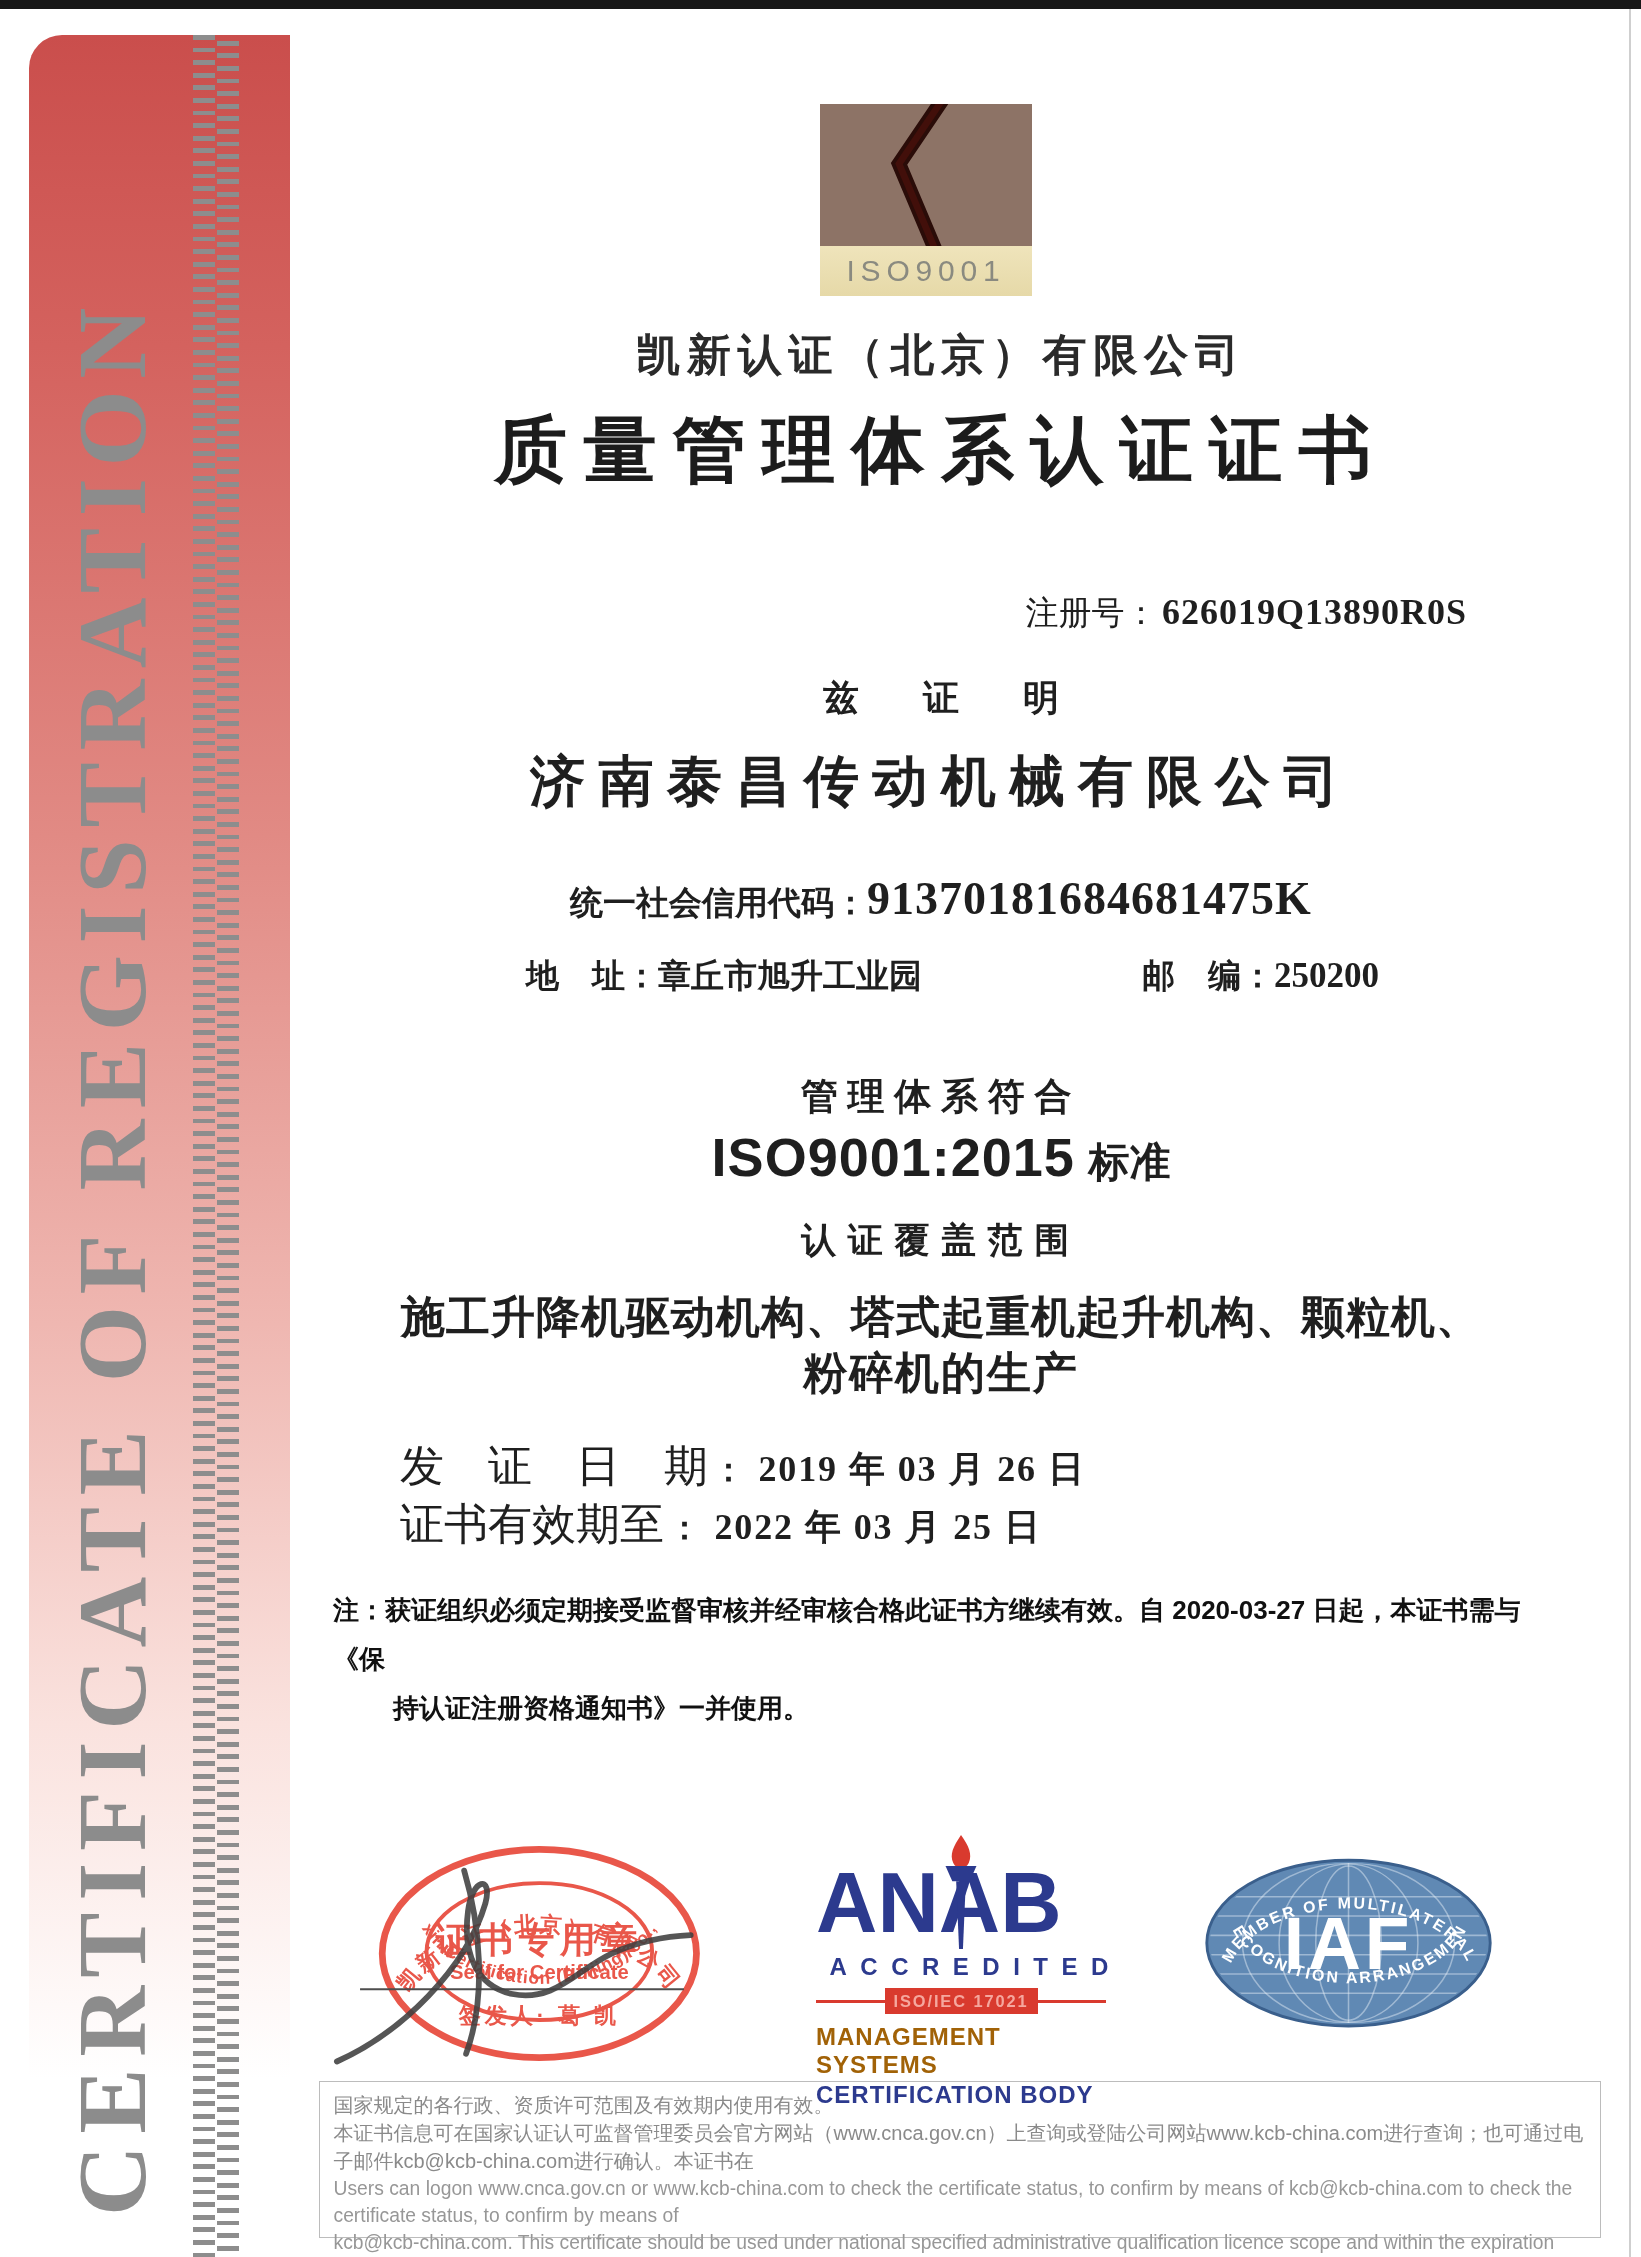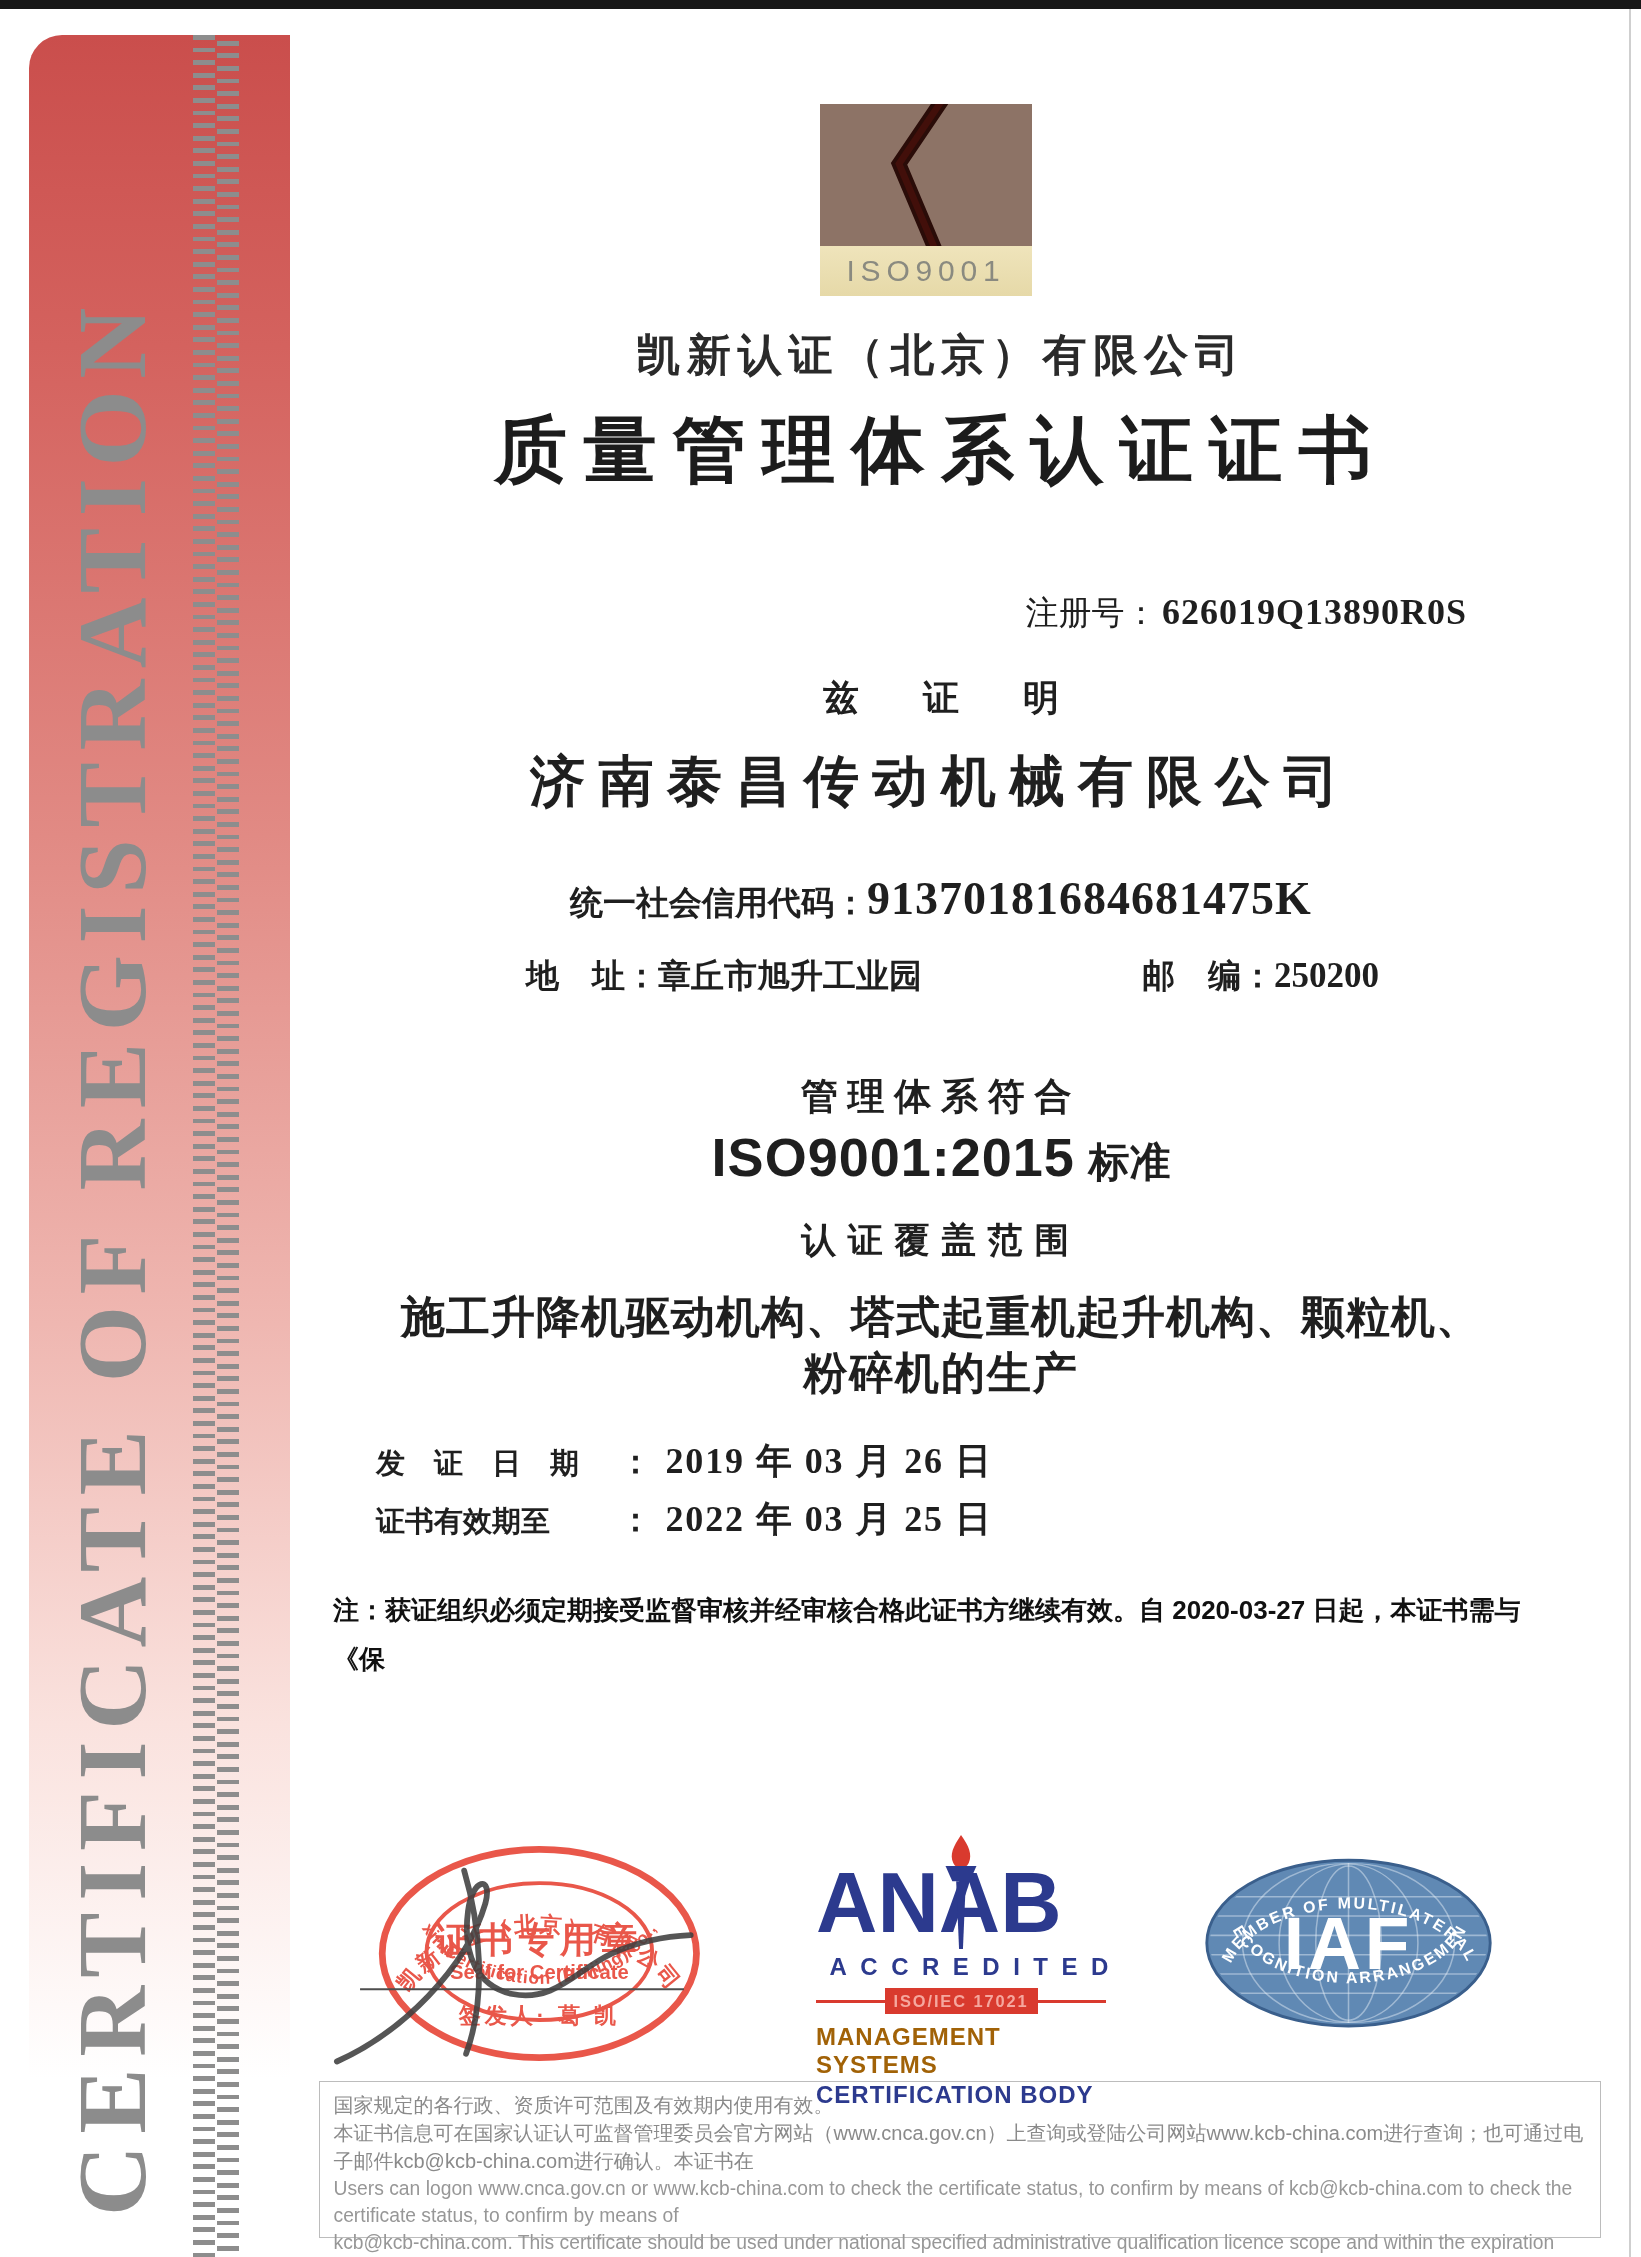--- a/index.html
+++ b/index.html
@@ -59,21 +59,21 @@
   .conform-line{top:1072px;font-size:37px;font-weight:700;letter-spacing:9.7px;}
   .standard-line{top:1126px;}
   .standard-line .code{font-size:54px;font-weight:800;letter-spacing:1px;}
   .standard-line .sfx{font-size:41px;font-weight:700;margin-left:13.5px;}
   .scope-heading{top:1217px;font-size:35px;font-weight:700;letter-spacing:11.6px;}
   .scope-text1{top:1288px;font-size:44px;font-weight:700;letter-spacing:1px;}
   .scope-text2{top:1344px;font-size:44px;font-weight:700;letter-spacing:1.9px;padding-right:116px;}
   .date-row{left:106px;width:1062px;}
   .issue-date-row{top:1437px;}
   .expiry-date-row{top:1495px;}
-  .date-row .lbl{display:inline-block;min-width:239px;font-size:29px;font-weight:700;}
+  .date-row .lbl{display:inline-block;min-width:239px;font-size:44px;font-weight:400;margin-left:24px;}
   .date-row .colon{font-size:33px;font-weight:700;margin:0 13.5px 0 3.9px;}
   .date-row .val{font-family:"Liberation Serif", serif;font-size:36px;font-weight:700;letter-spacing:1.9px;}
   .note{position:absolute;left:333px;top:1586px;width:1226px;font-size:26px;font-weight:600;line-height:49px;color:#111;}
   .note .l2{margin-left:60px;}
   
   .company-seal{position:absolute;left:319px;top:1834px;width:406px;height:241px;}
   .anab-logo{position:absolute;left:816px;top:1833px;width:290px;height:232px;text-align:left;}
   .anab-name{position:relative;font-size:85px;line-height:89px;font-weight:800;color:#2c3a8e;letter-spacing:0px;margin-top:25px;}
   .anab-torch{position:absolute;left:50%;top:0;transform:translateX(-50%);}
   .anab-accredited{font-size:24px;font-weight:600;color:#2c3a8e;letter-spacing:13.5px;text-indent:13.5px;margin-top:5.8px;}
@@ -153,20 +153,21 @@
   <div class="row date-row issue-date-row">
     <span class="lbl">发　证　日　期</span><span class="colon">：</span><span class="val">2019 年 03 月 26 日</span>
   </div>
   <div class="row date-row expiry-date-row">
     <span class="lbl">证书有效期至</span><span class="colon">：</span><span class="val">2022 年 03 月 25 日</span>
   </div>
 </div>
 
 <div class="note">
   <div class="l1">注：获证组织必须定期接受监督审核并经审核合格此证书方继续有效。自 2020-03-27 日起，本证书需与《保</div>
+  <div class="l2">持认证注册资格通知书》一并使用。</div>
 </div>
 
 <div class="company-seal">
   <svg width="406" height="241" viewBox="0 0 420 250">
     <defs>
       <path id="sealTopArc" d="M 88,172 A 148,104 0 0 1 368,172" fill="none"></path>
       <path id="sealBottomArc" d="M 106,98 A 134,98 0 0 0 350,98" fill="none"></path>
     </defs>
     <ellipse cx="228" cy="124" rx="163" ry="108" fill="none" stroke="#e9574a" stroke-width="7"></ellipse>
     <ellipse cx="228" cy="122" rx="117" ry="71" fill="none" stroke="#e9574a" stroke-width="4"></ellipse>

